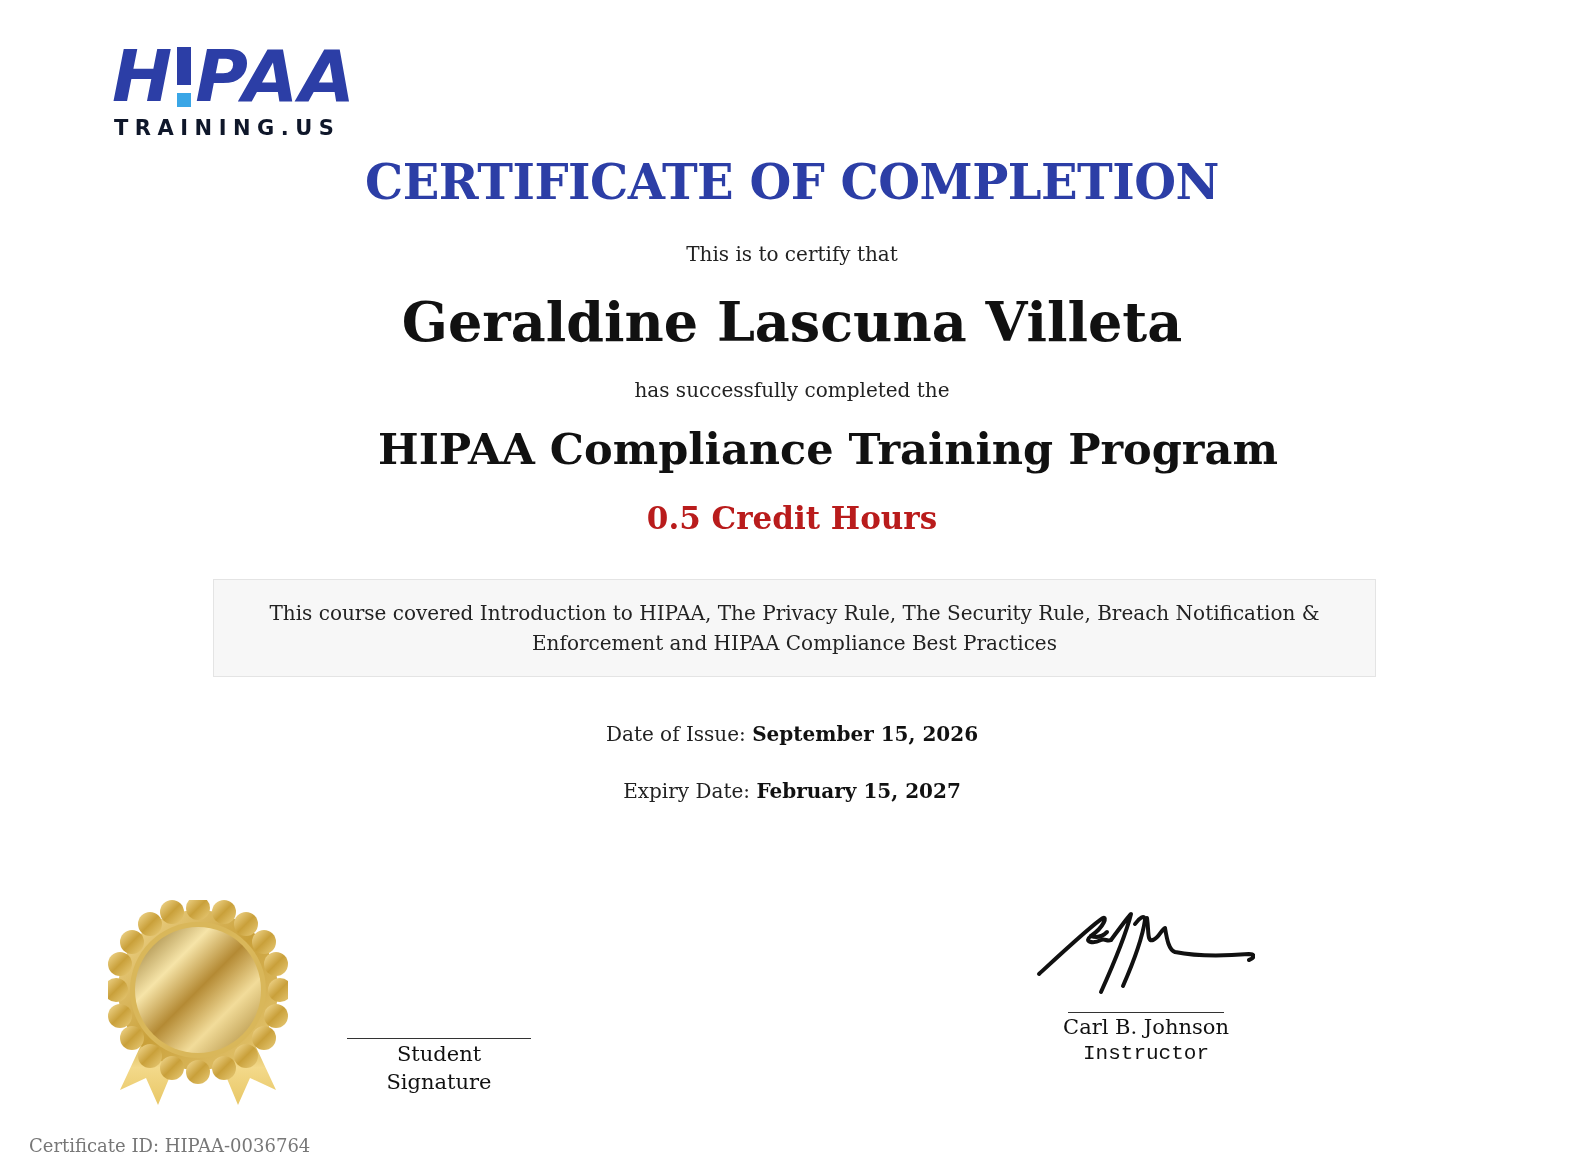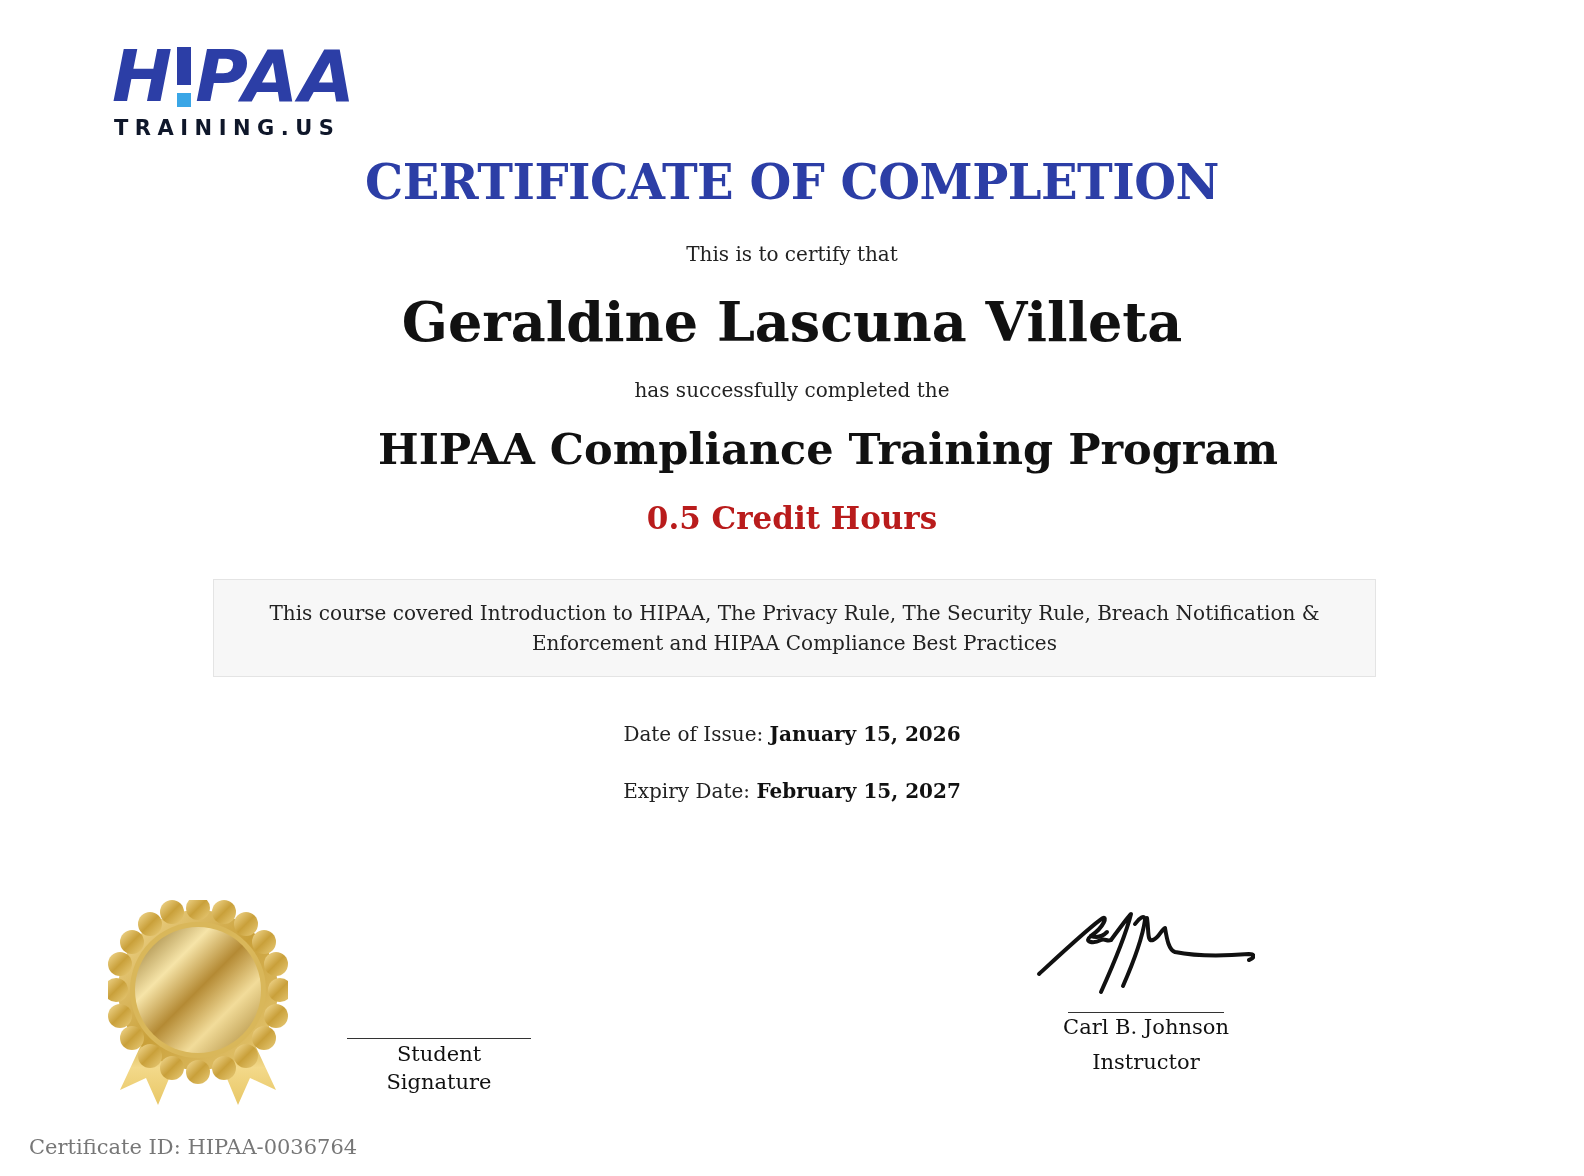--- a/index.html
+++ b/index.html
@@ -188,30 +188,31 @@
       width: 176px;
       top: 103px;
       font-size: 21px;
       line-height: 28px;
       color: #111;
     }
     .instructor .role-lbl {
       position: absolute;
       left: -10px;
       width: 176px;
-      top: 138px;
+      top: 130px;
       font-size: 21px;
       line-height: 28px;
       color: #111;
+      font-family: Liberation Mono, monospace;
     }
     .cert-id {
       position: absolute;
       left: 29px;
       top: 1135px;
-      font-size: 21px;
+      font-size: 18px;
       color: #777;
     }
   </style>
 </head>
 <body>
 
 <div class="logo">
   <div class="logo-main">
     <span>H</span><span class="bang"><span class="bar"></span><span class="dot"></span></span><span>PAA</span>
   </div>
@@ -224,21 +225,21 @@
 <div class="center completed">has successfully completed the</div>
 <div class="center course">HIPAA Compliance Training Program</div>
 <div class="center credits">0.5 Credit Hours</div>
 
 <div class="desc-box">
   <span>This course covered Introduction to HIPAA, The Privacy Rule, The Security Rule, Breach Notification &amp; Enforcement and HIPAA Compliance Best Practices</span>
 </div>
 
 <div class="center date-line issue">
   <span>Date of Issue:</span>
-  <b>January 15, 2026</b>
+  <b>September 15, 2026</b>
 </div>
 <div class="center date-line expiry">
   <span>Expiry Date:</span>
   <b>February 15, 2027</b>
 </div>
 
 <div class="seal">
   <svg width="180" height="225" viewBox="0 0 180 225">
     <defs>
       <linearGradient id="ribbonG" x1="0" y1="0" x2="0" y2="1">

